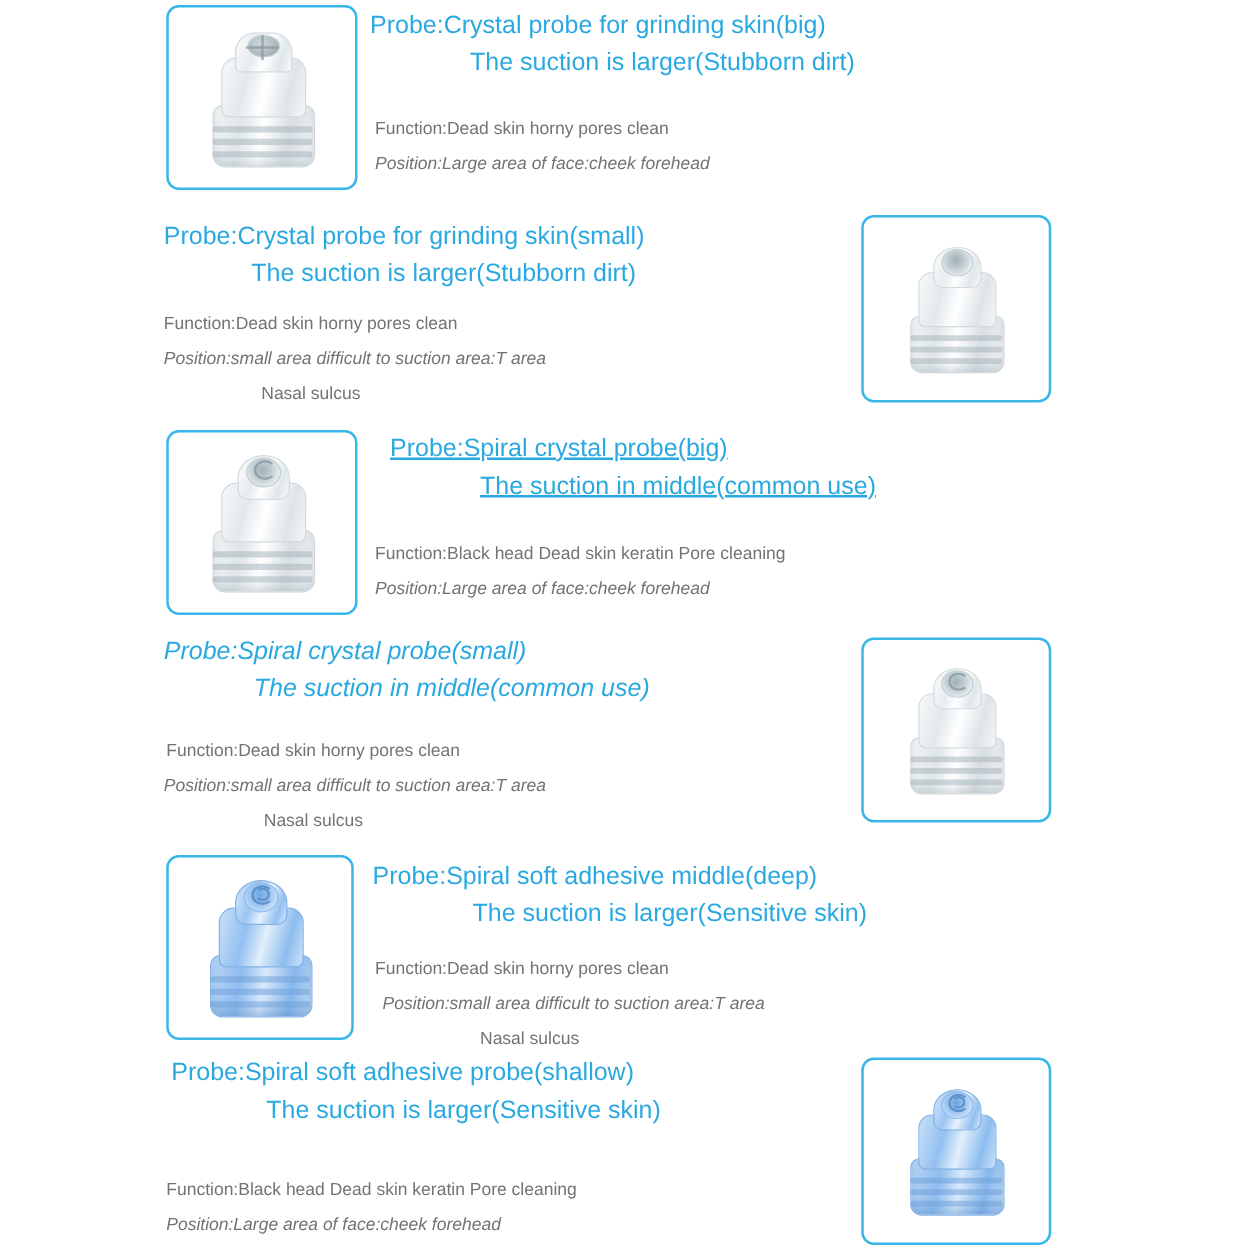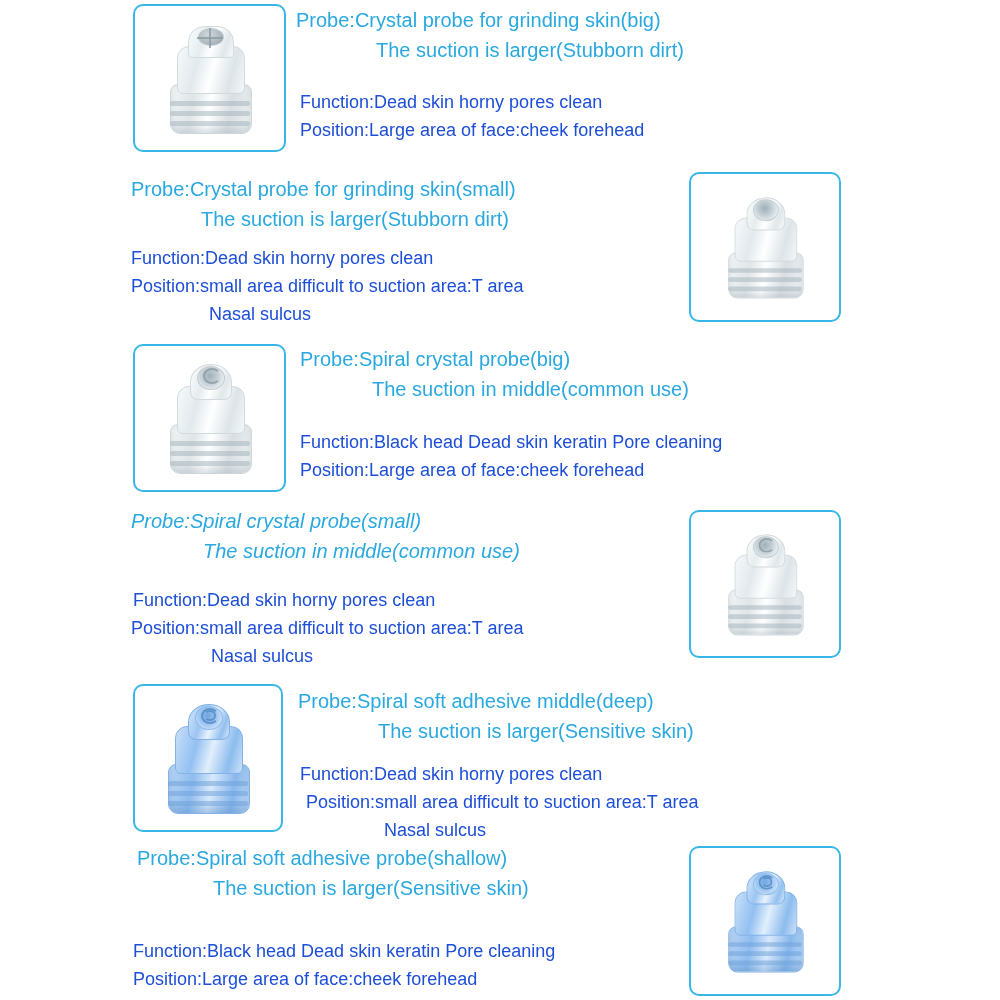--- a/index.html
+++ b/index.html
@@ -169,26 +169,26 @@
     box-sizing: border-box;
   }
   .head {
     color: #2aa8e0;
     font-size: 20px;
     line-height: 30px;
     white-space: nowrap;
   }
   .head .l2 { display: block; }
   .detail {
-    color: #1d4ed8;
-    font-size: 18px;
+    color: #737373;
+    font-size: 14px;
     line-height: 28px;
     white-space: nowrap;
   }
-  .detail .l2 { display: block; }
+  .detail .l2 { display: block; font-style: italic; }
   .detail .l3 { display: block; }
 </style>
 </head>
 <body>
 
 <div class="page">
 
   <div class="img-box" style="left:133px; top:4px; width:153px; height:148px;">
     <div class="img-inner">
       <div class="probe">
@@ -248,21 +248,21 @@
         <div class="ring r2"></div>
         <div class="ring r3"></div>
         <div class="body"></div>
         <div class="top"></div>
         <div class="hole"></div>
         <div class="swirl"></div>
       </div>
     </div>
   </div>
 
-  <div class="txt head" style="left:300px; top:344px;">
+  <div class="txt head" style="left:312px; top:344px;text-decoration:underline;">
     <span>Probe:Spiral crystal probe(big)</span>
     <span class="l2" style="padding-left:72px;">The suction in middle(common use)</span>
   </div>
 
   <div class="txt detail" style="left:300px; top:428px;">
     <span>Function:Black head  Dead skin  keratin  Pore cleaning</span>
     <span class="l2">Position:Large area of face:cheek  forehead</span>
   </div>
 
   <div class="img-box" style="left:689px; top:510px; width:152px; height:148px;">

